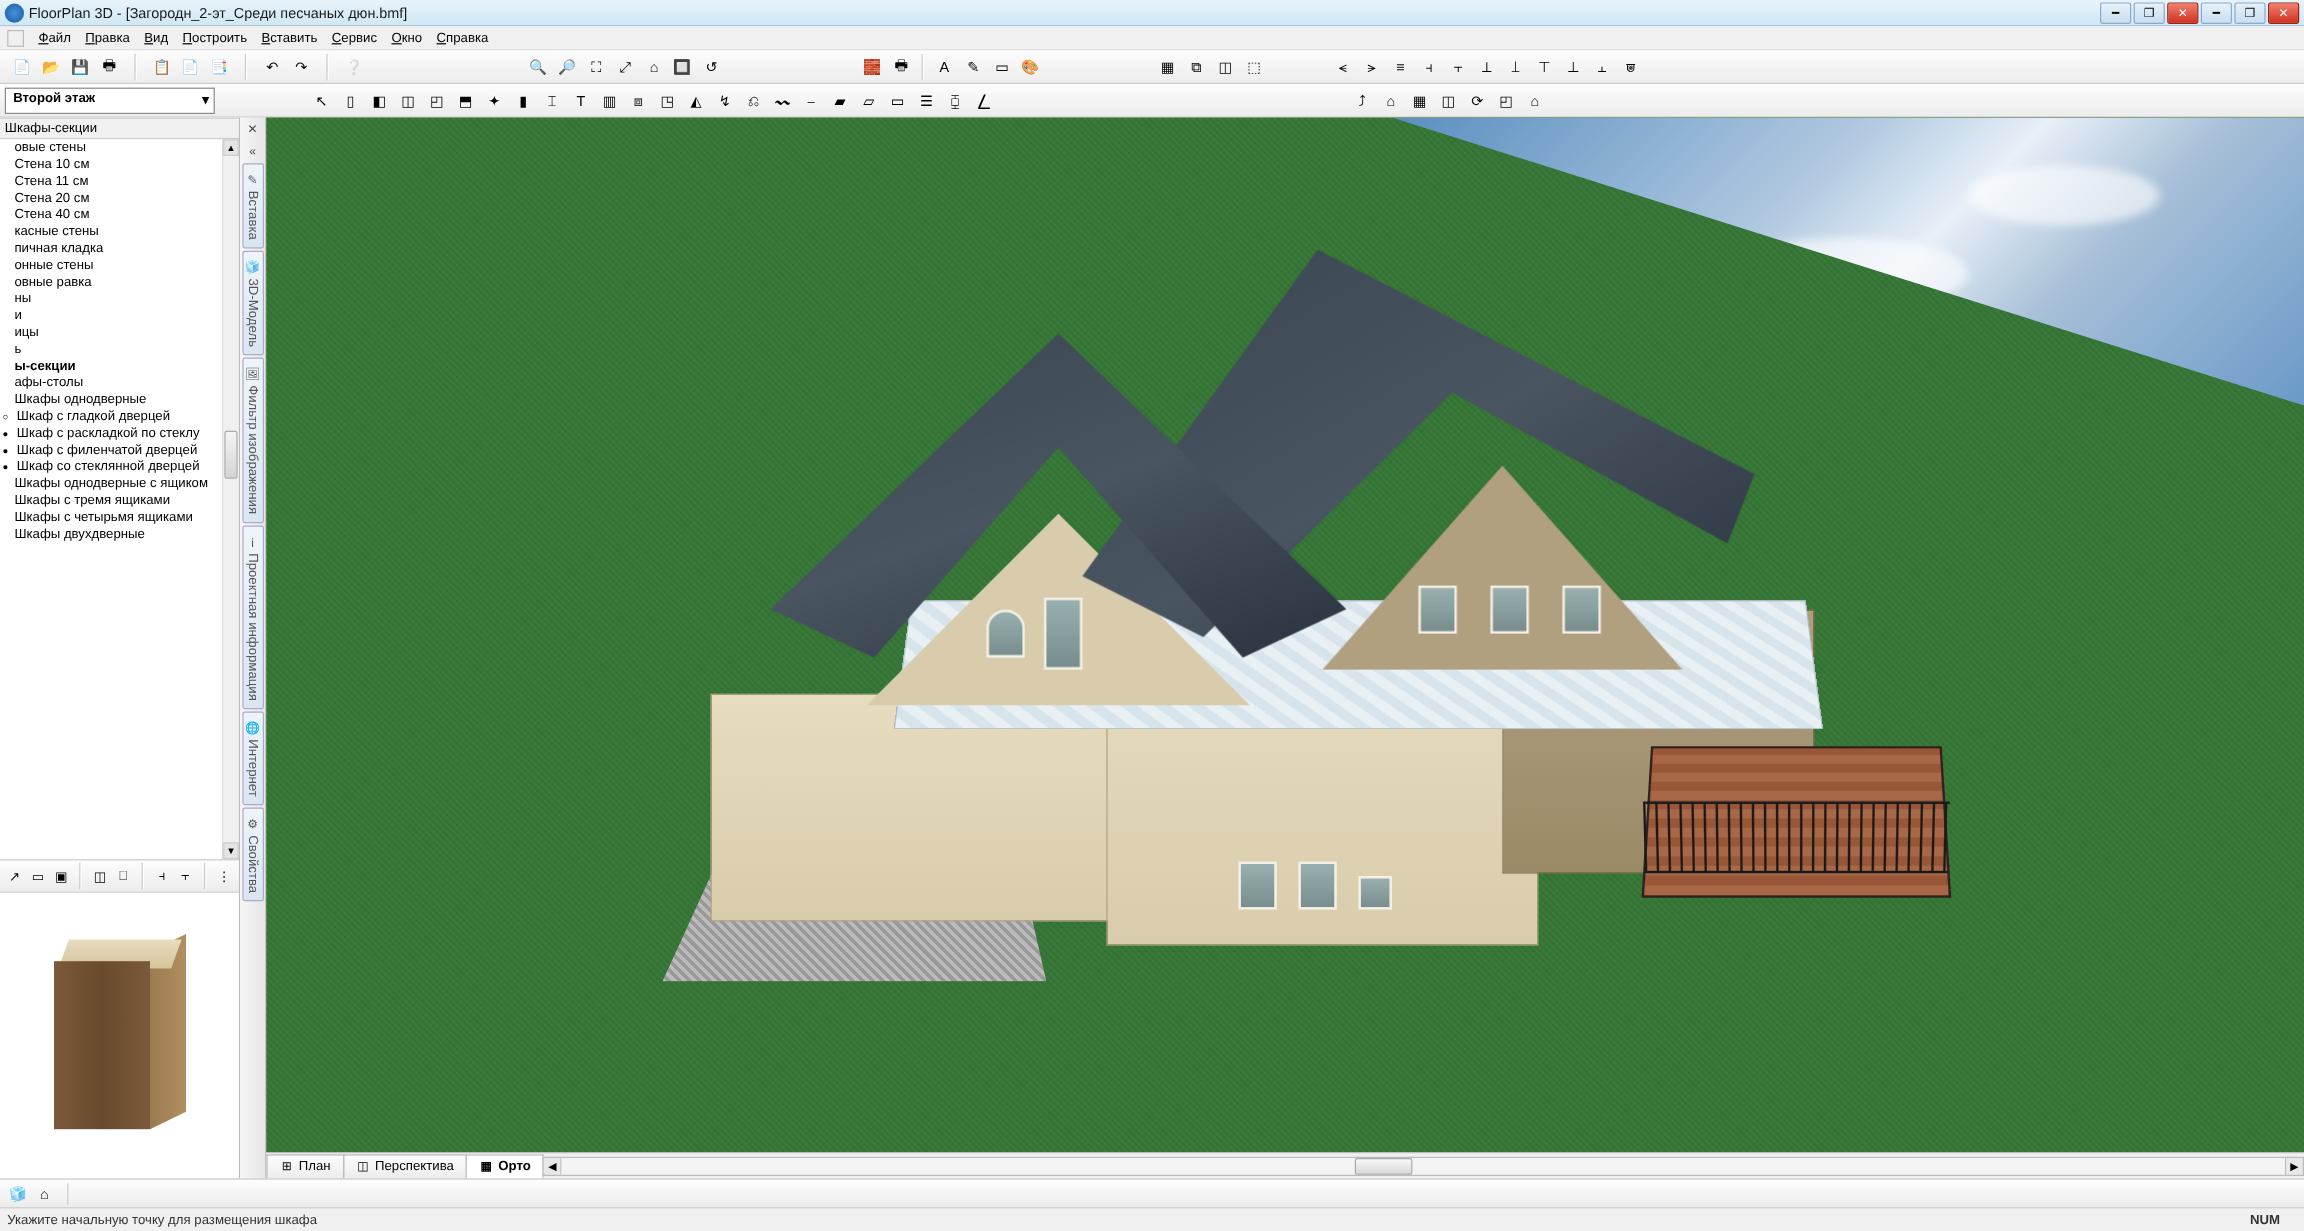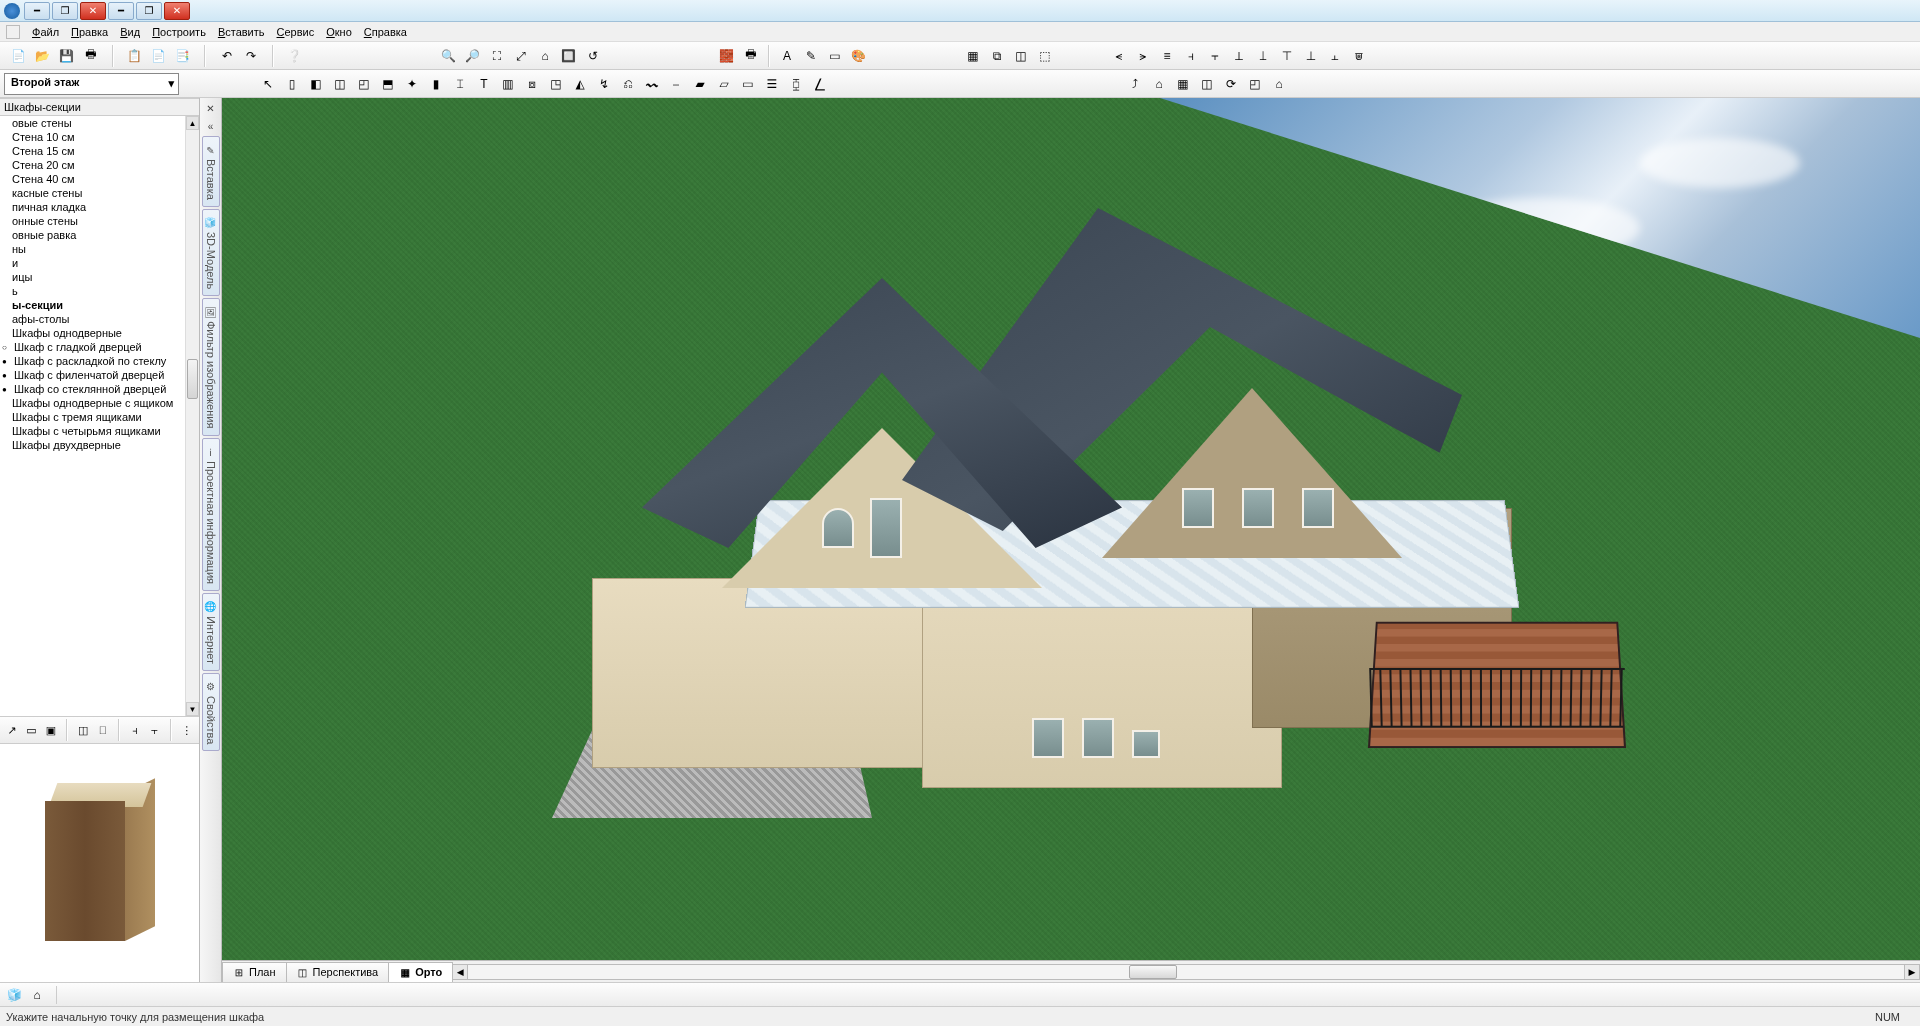--- a/index.html
+++ b/index.html
@@ -93,34 +93,35 @@
 .hscroll .arrow { width: 16px; height: 16px; background: #e8e8e8; border: 1px solid #bbb; display: flex; align-items: center; justify-content: center; font-size: 9px; cursor: pointer; }
 .hscroll .track { flex: 1; height: 16px; background: #f4f4f4; border-top:1px solid #bbb; border-bottom:1px solid #bbb; position: relative; }
 .hscroll .thumb { position: absolute; left: 46%; width: 48px; height: 14px; top: 0; background: linear-gradient(#f8f8f8,#d8d8d8); border:1px solid #aaa; border-radius: 2px; }
 
 
 .model-bar { height: 24px; background: linear-gradient(#fdfdfd,#ececec); border-top: 1px solid #ccc; display: flex; align-items: center; gap: 4px; padding: 0 6px; }
 .model-bar .mb-icon { width: 18px; height: 16px; display:flex;align-items:center;justify-content:center;font-size:12px; cursor:pointer;}
 .model-bar .mb-sep { width:2px;height:18px;border-left:1px solid #ccc;margin:0 6px;}
 .statusbar { height: 20px; background: #f0f0f0; border-top: 1px solid #ccc; display: flex; align-items: center; padding: 0 6px; }
 .statusbar .sb-text { flex: 1; color: #333; }
-.statusbar .sb-ind { padding: 0 14px; color: #333; }
+.statusbar .sb-ind { padding: 0 14px; color: #333; font-weight: bold; }
 
 
 .side-scroll { display:flex; }
 .side-scroll .bar { width:14px; background:#f0f0f0; border-left:1px solid #ddd; display:flex;flex-direction:column; }
 .side-scroll .bar .btn { height:14px;display:flex;align-items:center;justify-content:center;font-size:8px;background:#e4e4e4;border:1px solid #ccc;cursor:pointer;}
 .side-scroll .bar .track { flex:1; position:relative; }
 .side-scroll .bar .thumb { position:absolute;top:40%;left:1px;right:1px;height:40px;background:linear-gradient(#f4f4f4,#d4d4d4);border:1px solid #aaa;border-radius:2px; }
 </style>
 </head>
 <body>
 
 <div class="titlebar">
   <div class="app-icon"></div>
+  <div class="title-text">FloorPlan 3D - [Загородн_2-эт_Среди песчаных дюн.bmf]</div>
   <div class="win-controls">
     <div class="win-btn">━</div>
     <div class="win-btn">❐</div>
     <div class="win-btn close">✕</div>
     <div class="win-btn">━</div>
     <div class="win-btn">❐</div>
     <div class="win-btn close">✕</div>
   </div>
 </div>
 
@@ -248,21 +249,21 @@
 </div>
 
 <div class="main">
 
   <div class="sidebar">
     <div class="side-title">Шкафы-секции</div>
     <div class="side-scroll" style="flex:1;min-height:0;">
       <div class="side-list" id="side-list">
           <div class="item">овые стены</div>
           <div class="item">Стена 10 см</div>
-          <div class="item">Стена 15 см</div>
+          <div class="item">Стена 11 см</div>
           <div class="item">Стена 20 см</div>
           <div class="item">Стена 40 см</div>
           <div class="item">касные стены</div>
           <div class="item">пичная кладка</div>
           <div class="item">онные стены</div>
           <div class="item">овные равка</div>
           <div class="item">ны</div>
           <div class="item">и</div>
           <div class="item">ицы</div>
           <div class="item">ь</div>

